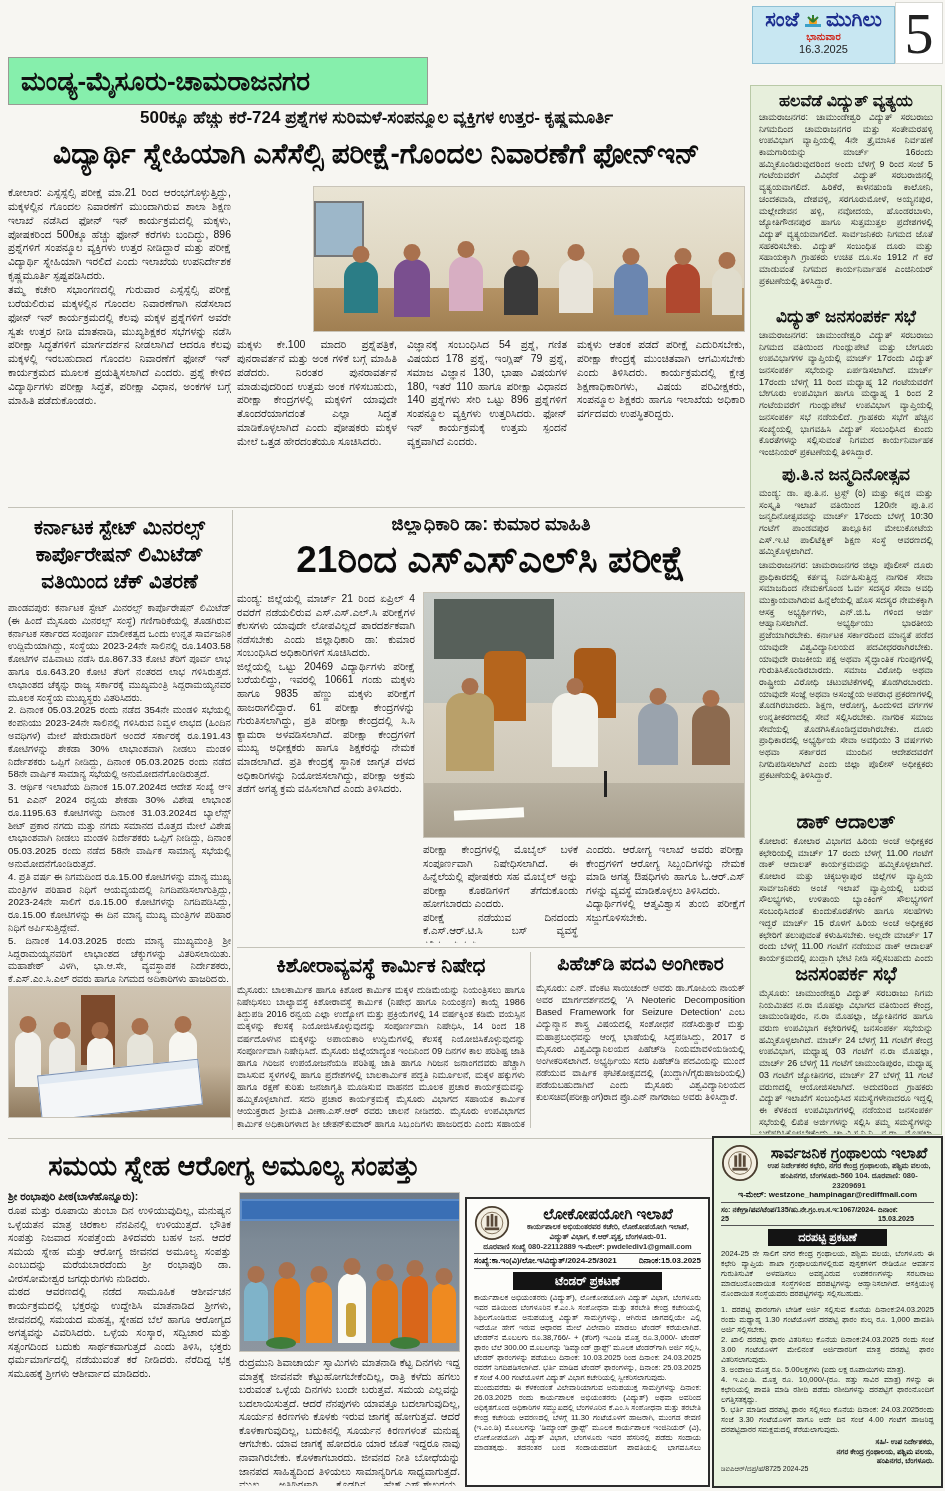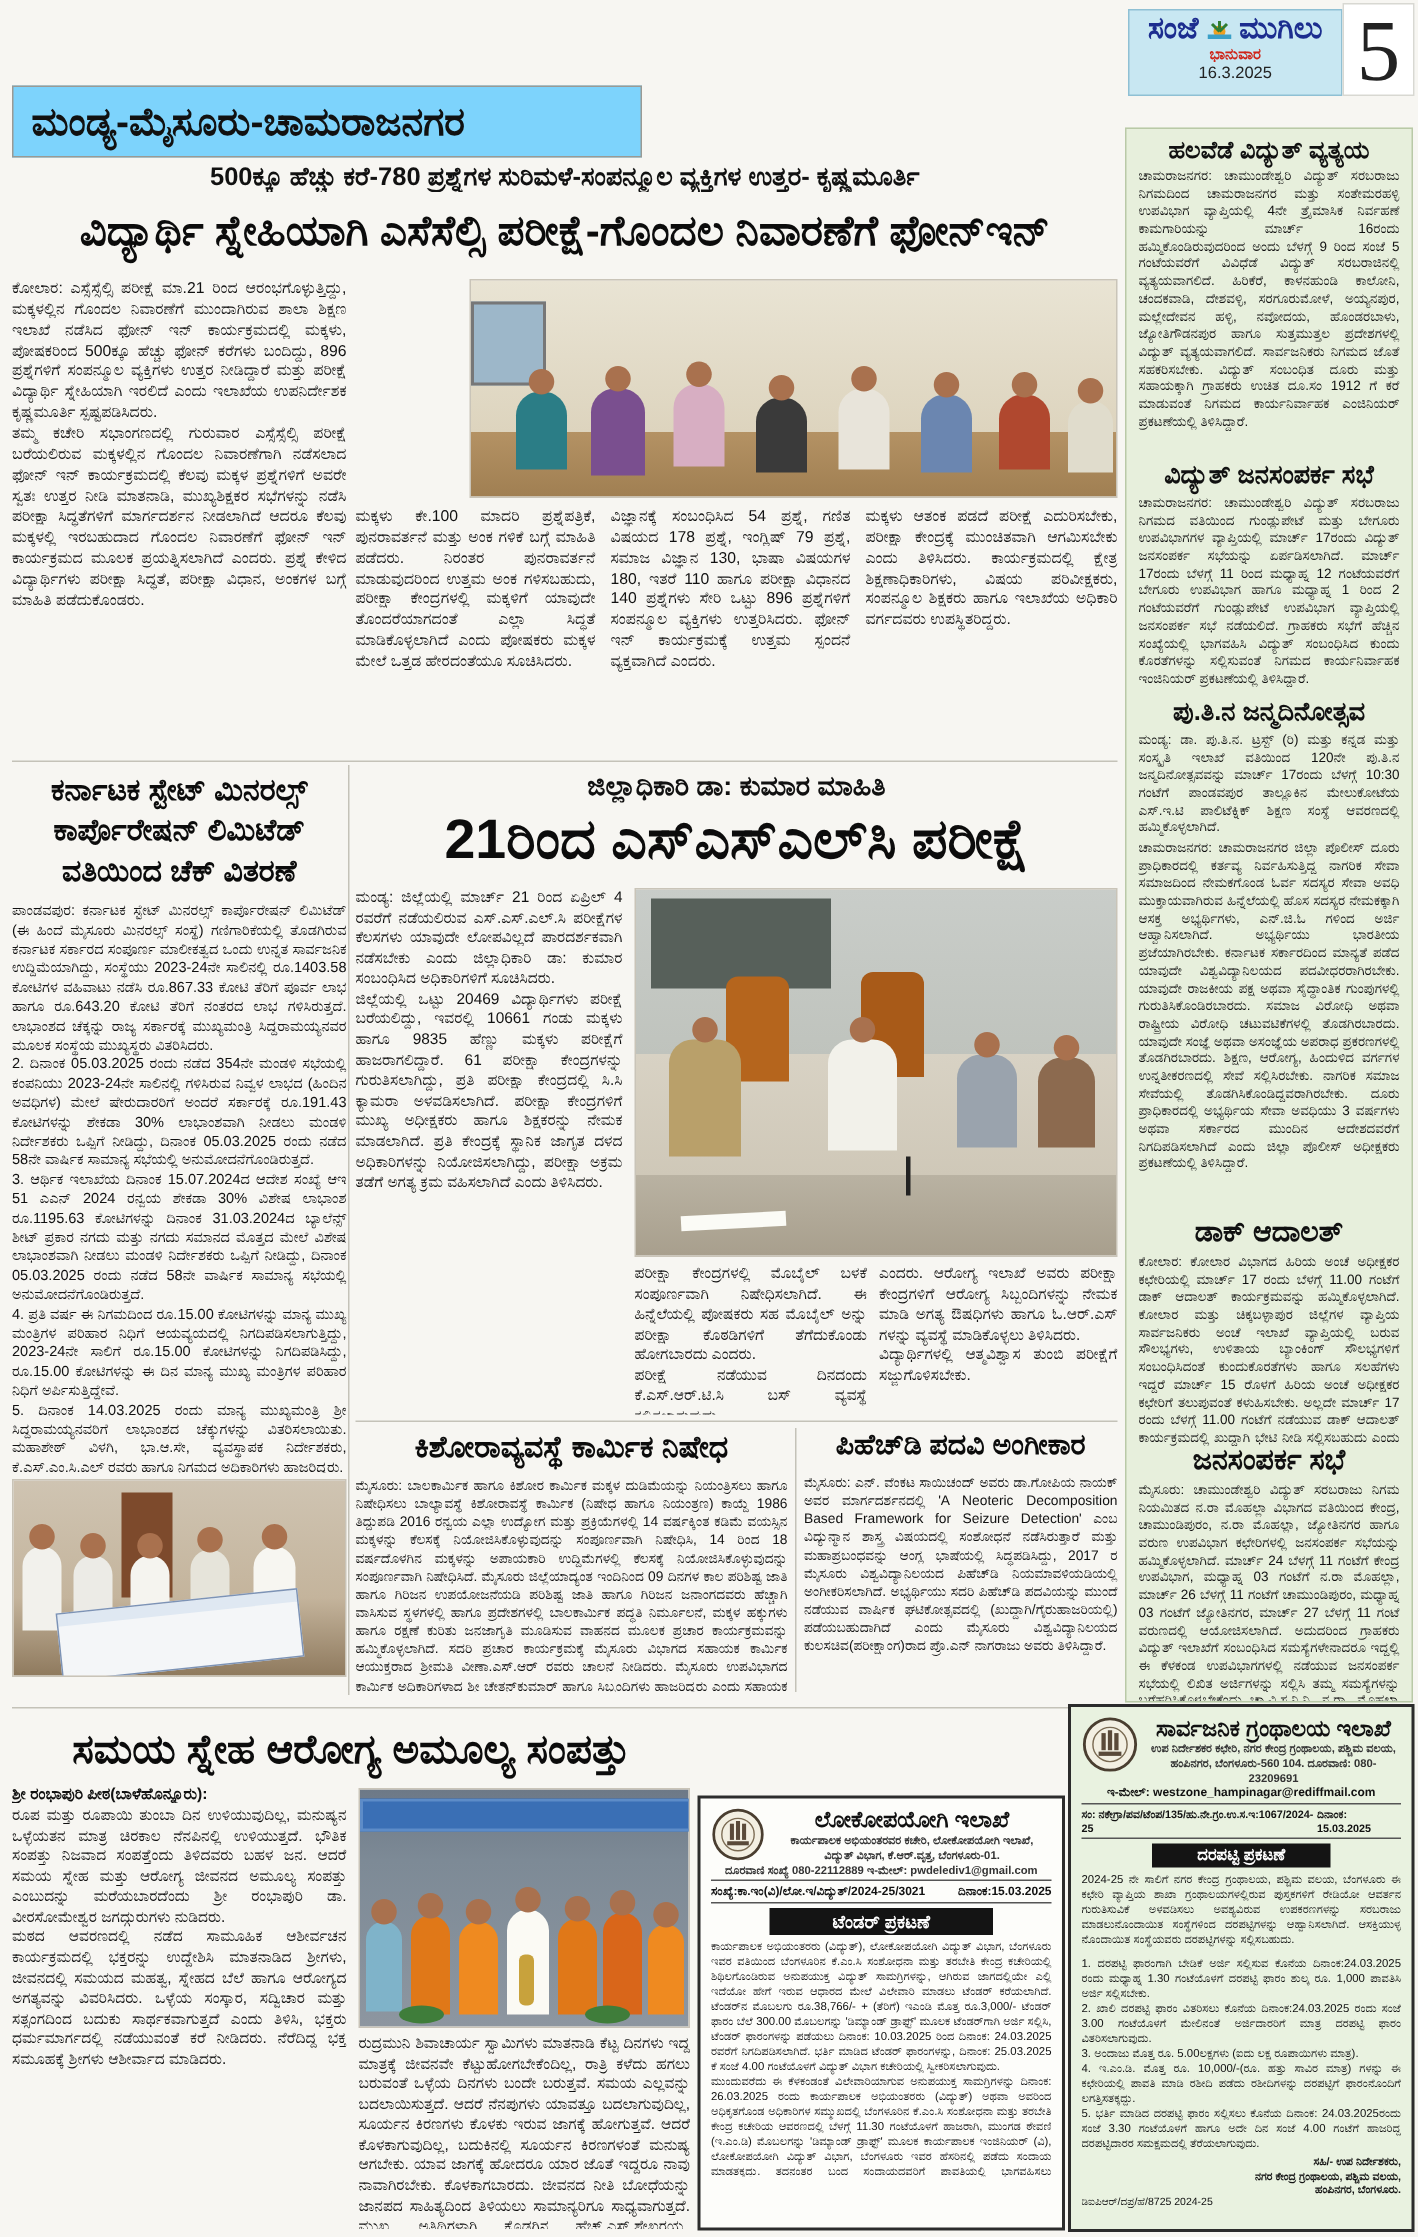--- a/index.html
+++ b/index.html
@@ -4,21 +4,21 @@
 <style>
   html,body{margin:0;padding:0;}
   body{width:945px;height:1491px;position:relative;background:#f7f6f2;
        font-family:"Liberation Sans",sans-serif;color:#111;overflow:hidden;}
   .abs{position:absolute;}
   .ctr{text-align:center;}
   .bold{font-weight:bold;}
   .jt{text-align:justify;white-space:pre-line;overflow:hidden;line-height:1.32;}
   .hl{font-weight:bold;color:#0c0c0c;overflow:hidden;}
   
-  .region-strip{left:8px;top:57px;width:420px;height:48px;background:#7dd3fc;
+  .region-strip{left:8px;top:57px;width:420px;height:48px;background:#86efac;
       border:1px solid #9a9a94;font-size:26px;font-weight:bold;line-height:46px;
       padding-left:12px;box-sizing:border-box;overflow:hidden;white-space:nowrap;}
   .masthead{left:752px;top:6px;width:143px;height:58px;background:#c8e7f2;
       border:1px solid #8fc0d4;box-sizing:border-box;text-align:center;overflow:hidden;}
   .mast-title{font-size:20px;font-weight:bold;color:#1c2d8f;line-height:24px;white-space:nowrap;}
   .mast-day{font-size:10px;color:#cf2317;font-weight:bold;line-height:12px;}
   .mast-date{font-size:11px;color:#222;line-height:13px;}
   .pageno{left:895px;top:2px;width:48px;height:62px;font-family:"Liberation Serif",serif;
       font-size:58px;line-height:62px;text-align:center;color:#222;background:#fff;
       border:1px solid #d8d8d2;box-sizing:border-box;}
@@ -57,21 +57,21 @@
       <path d="M8 8 L3 3 M8 8 L8 1 M8 8 L13 3" stroke="#2e7d32" stroke-width="2" fill="none"></path>
       <rect x="0" y="10" width="16" height="3" fill="#3aa0c8"></rect>
     </svg>
     <span>ಮುಗಿಲು</span>
   </div>
   <div class="mast-day">ಭಾನುವಾರ</div>
   <div class="mast-date">16.3.2025</div>
 </div>
 <div class="abs pageno">5</div>
 
-<div class="abs ctr bold" style="left:8px;top:108px;width:737px;font-size:17px;white-space:nowrap;overflow:hidden;">500ಕ್ಕೂ ಹೆಚ್ಚು ಕರೆ-780 ಪ್ರಶ್ನೆಗಳ ಸುರಿಮಳೆ-ಸಂಪನ್ಮೂಲ ವ್ಯಕ್ತಿಗಳ ಉತ್ತರ- ಕೃಷ್ಣಮೂರ್ತಿ</div>
+<div class="abs ctr bold" style="left:8px;top:108px;width:737px;font-size:17px;white-space:nowrap;overflow:hidden;">500ಕ್ಕೂ ಹೆಚ್ಚು ಕರೆ-724 ಪ್ರಶ್ನೆಗಳ ಸುರಿಮಳೆ-ಸಂಪನ್ಮೂಲ ವ್ಯಕ್ತಿಗಳ ಉತ್ತರ- ಕೃಷ್ಣಮೂರ್ತಿ</div>
 <div class="abs ctr hl" style="left:8px;top:130px;width:737px;font-size:28px;line-height:48px;height:50px;white-space:nowrap;text-align:center;">ವಿದ್ಯಾರ್ಥಿ ಸ್ನೇಹಿಯಾಗಿ ಎಸೆಸೆಲ್ಸಿ ಪರೀಕ್ಷೆ-ಗೊಂದಲ ನಿವಾರಣೆಗೆ ಫೋನ್‌ಇನ್</div>
 
 <div class="abs jt" style="left:8px;top:186px;width:223px;height:318px;font-size:10.5px;">ಕೋಲಾರ: ಎಸ್ಸೆಸ್ಸೆಲ್ಸಿ ಪರೀಕ್ಷೆ ಮಾ.21 ರಿಂದ ಆರಂಭಗೊಳ್ಳುತ್ತಿದ್ದು, ಮಕ್ಕಳಲ್ಲಿನ ಗೊಂದಲ ನಿವಾರಣೆಗೆ ಮುಂದಾಗಿರುವ ಶಾಲಾ ಶಿಕ್ಷಣ ಇಲಾಖೆ ನಡೆಸಿದ ಫೋನ್ ಇನ್ ಕಾರ್ಯಕ್ರಮದಲ್ಲಿ ಮಕ್ಕಳು, ಪೋಷಕರಿಂದ 500ಕ್ಕೂ ಹೆಚ್ಚು ಫೋನ್ ಕರೆಗಳು ಬಂದಿದ್ದು, 896 ಪ್ರಶ್ನೆಗಳಿಗೆ ಸಂಪನ್ಮೂಲ ವ್ಯಕ್ತಿಗಳು ಉತ್ತರ ನೀಡಿದ್ದಾರೆ ಮತ್ತು ಪರೀಕ್ಷೆ ವಿದ್ಯಾರ್ಥಿ ಸ್ನೇಹಿಯಾಗಿ ಇರಲಿದೆ ಎಂದು ಇಲಾಖೆಯ ಉಪನಿರ್ದೇಶಕ ಕೃಷ್ಣಮೂರ್ತಿ ಸ್ಪಷ್ಟಪಡಿಸಿದರು.
 ತಮ್ಮ ಕಚೇರಿ ಸಭಾಂಗಣದಲ್ಲಿ ಗುರುವಾರ ಎಸ್ಸೆಸ್ಸೆಲ್ಸಿ ಪರೀಕ್ಷೆ ಬರೆಯಲಿರುವ ಮಕ್ಕಳಲ್ಲಿನ ಗೊಂದಲ ನಿವಾರಣೆಗಾಗಿ ನಡೆಸಲಾದ ಫೋನ್ ಇನ್ ಕಾರ್ಯಕ್ರಮದಲ್ಲಿ ಕೆಲವು ಮಕ್ಕಳ ಪ್ರಶ್ನೆಗಳಿಗೆ ಅವರೇ ಸ್ವತಃ ಉತ್ತರ ನೀಡಿ ಮಾತನಾಡಿ, ಮುಖ್ಯಶಿಕ್ಷಕರ ಸಭೆಗಳನ್ನು ನಡೆಸಿ ಪರೀಕ್ಷಾ ಸಿದ್ಧತೆಗಳಿಗೆ ಮಾರ್ಗದರ್ಶನ ನೀಡಲಾಗಿದೆ ಆದರೂ ಕೆಲವು ಮಕ್ಕಳಲ್ಲಿ ಇರಬಹುದಾದ ಗೊಂದಲ ನಿವಾರಣೆಗೆ ಫೋನ್ ಇನ್ ಕಾರ್ಯಕ್ರಮದ ಮೂಲಕ ಪ್ರಯತ್ನಿಸಲಾಗಿದೆ ಎಂದರು. ಪ್ರಶ್ನೆ ಕೇಳಿದ ವಿದ್ಯಾರ್ಥಿಗಳು ಪರೀಕ್ಷಾ ಸಿದ್ಧತೆ, ಪರೀಕ್ಷಾ ವಿಧಾನ, ಅಂಕಗಳ ಬಗ್ಗೆ ಮಾಹಿತಿ ಪಡೆದುಕೊಂಡರು.</div>
 
 <div class="photo" style="left:313px;top:186px;width:432px;height:146px;background:linear-gradient(#e9e4d4 0%,#ddd4be 70%,#b49264 70%,#a07f52 100%);">
   <span class="band" style="top:14px;right:10px;width:46px;height:52px;background:#9db7c9;border:2px solid #777;"></span>
   <i class="pp" style="left:30px;bottom:18px;width:34px;height:52px;background:#2b7d86;"></i>
   <i class="pp" style="left:80px;bottom:14px;width:36px;height:58px;background:#7a4f8f;"></i>
   <i class="pp" style="left:135px;bottom:20px;width:34px;height:55px;background:#d7aec2;"></i>

